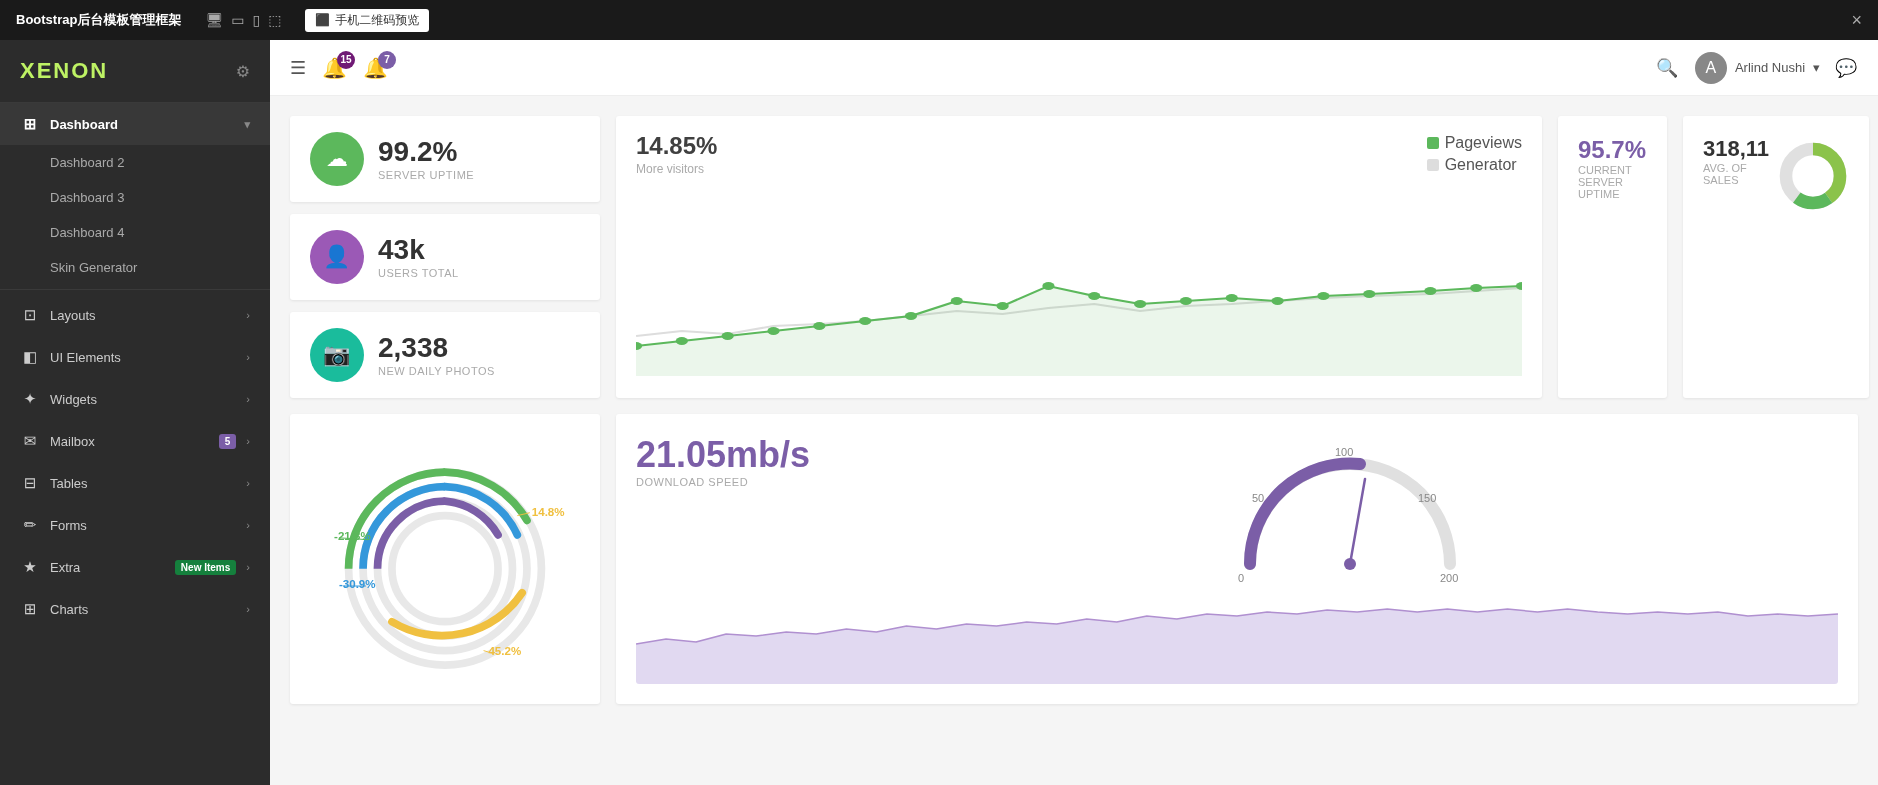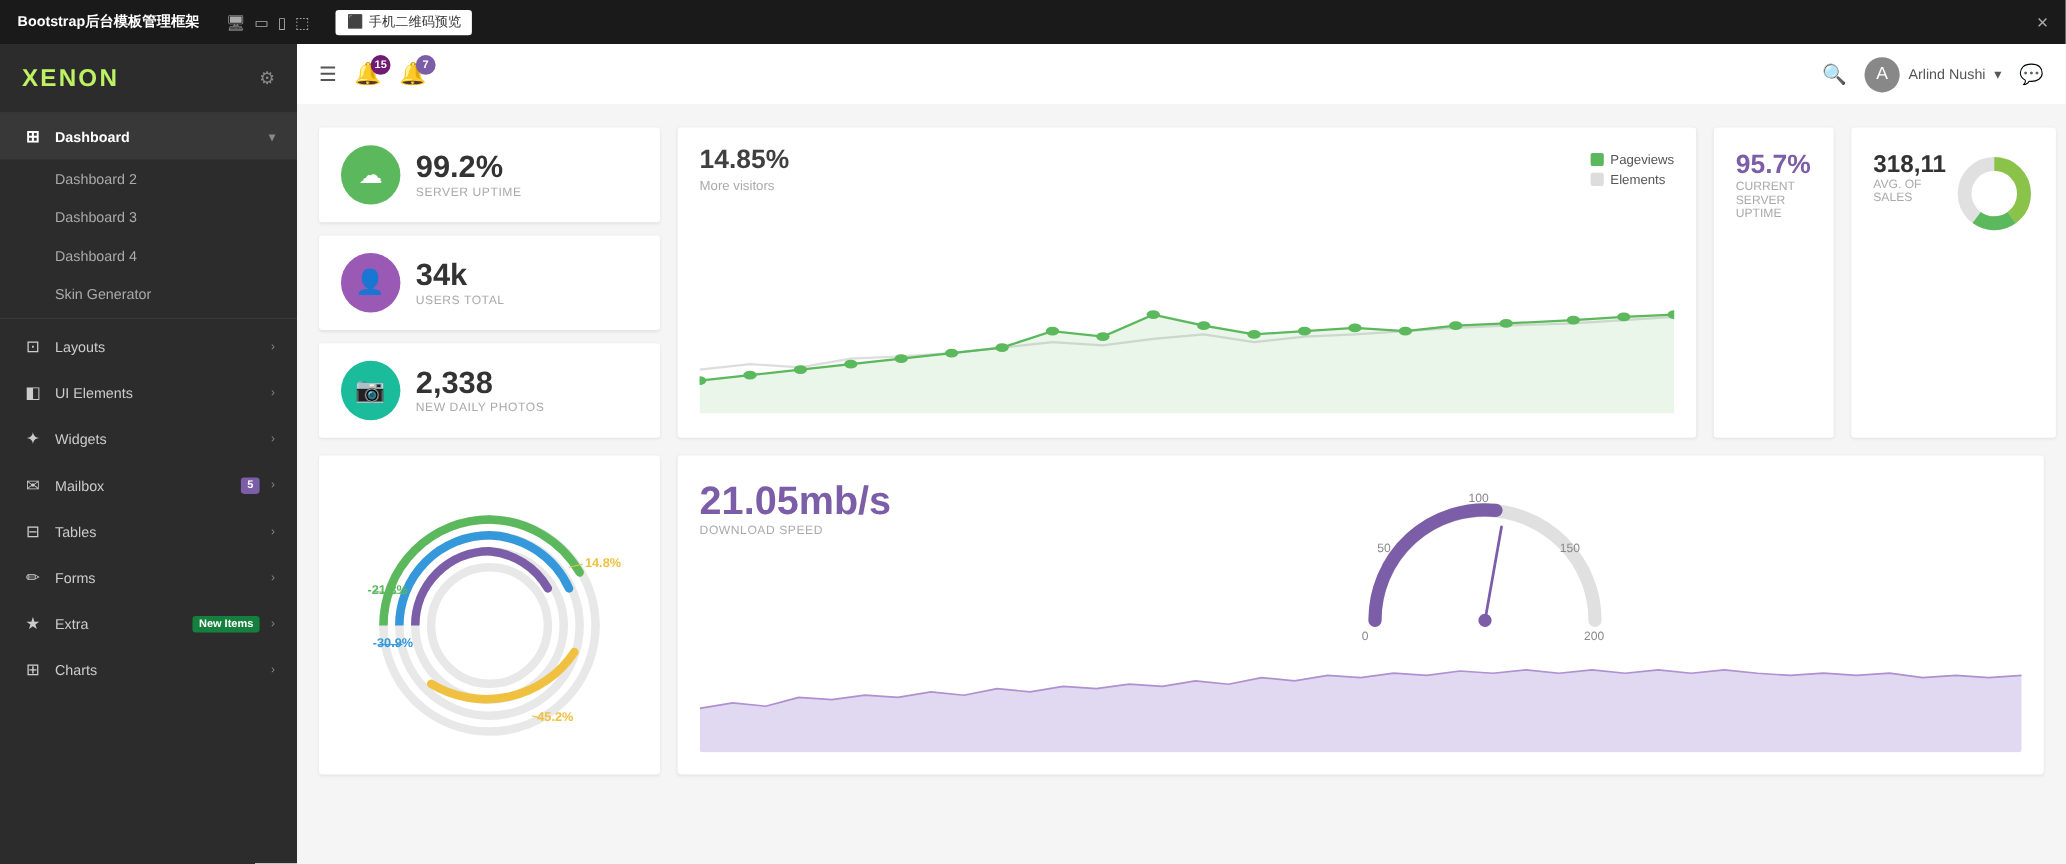--- a/index.html
+++ b/index.html
@@ -137,21 +137,21 @@
     }
     .stat-icon.green { background: #5cb85c; }
     .stat-icon.purple { background: #9b59b6; }
     .stat-icon.cyan { background: #1abc9c; }
     .stat-value { font-size: 28px; font-weight: 700; color: #333; line-height: 1; }
     .stat-label { font-size: 11px; color: #aaa; text-transform: uppercase; letter-spacing: 0.5px; margin-top: 3px; }
     .chart-header { display: flex; align-items: center; justify-content: space-between; margin-bottom: 10px; }
     .chart-percent { font-size: 24px; font-weight: 700; color: #404040; }
     .chart-subtitle { font-size: 12px; color: #aaa; margin-top: 2px; }
     .chart-legend { display: flex; flex-direction: column; gap: 4px; }
-    .legend-item { display: flex; align-items: center; gap: 6px; font-size: 12px; color: #555; }
+    .legend-item { display: flex; align-items: center; gap: 6px; font-size: 16px; color: #555; }
     .legend-dot { width: 12px; height: 12px; border-radius: 2px; }
     .legend-dot.green { background: #5cb85c; }
     .legend-dot.gray { background: #ddd; }
     .uptime-card {
       background: #fff;
       border-radius: 3px;
       box-shadow: 0 1px 3px rgba(0,0,0,0.08);
       padding: 20px;
     }
     .uptime-value { font-size: 24px; font-weight: 700; color: #7b5ea7; }
@@ -320,21 +320,21 @@
           <div class="stat-card-small">
             <div class="stat-icon green">☁</div>
             <div>
               <div class="stat-value">99.2%</div>
               <div class="stat-label">SERVER UPTIME</div>
             </div>
           </div>
           <div class="stat-card-small">
             <div class="stat-icon purple">👤</div>
             <div>
-              <div class="stat-value">34k</div>
+              <div class="stat-value">43k</div>
               <div class="stat-label">USERS TOTAL</div>
             </div>
           </div>
           <div class="stat-card-small">
             <div class="stat-icon cyan">📷</div>
             <div>
               <div class="stat-value">2,338</div>
               <div class="stat-label">NEW DAILY PHOTOS</div>
             </div>
           </div>
@@ -346,21 +346,21 @@
               <div class="chart-percent">14.85%</div>
               <div class="chart-subtitle">More visitors</div>
             </div>
             <div class="chart-legend">
               <div class="legend-item">
                 <div class="legend-dot green"></div>
                 <span>Pageviews</span>
               </div>
               <div class="legend-item">
                 <div class="legend-dot gray"></div>
-                <span>Elements</span>
+                <span>Generator</span>
               </div>
             </div>
           </div>
           
           <svg width="100%" height="190" viewBox="0 0 580 190" preserveAspectRatio="none">
 
             <polyline points="0,150 30,145 60,148 90,140 120,138 150,135 180,130 210,125 240,128 270,122 300,118 330,125 360,120 390,118 420,115 450,112 480,110 520,108 550,105 580,102" fill="none" stroke="#ddd" stroke-width="2"></polyline>
 
             <polygon points="0,160 30,155 60,150 90,145 120,140 150,135 180,130 210,115 240,120 270,100 300,110 330,118 360,115 390,112 420,115 450,110 480,108 520,105 550,102 580,100 580,190 0,190" fill="rgba(92,184,92,0.12)" stroke="none"></polygon>
             <polyline points="0,160 30,155 60,150 90,145 120,140 150,135 180,130 210,115 240,120 270,100 300,110 330,118 360,115 390,112 420,115 450,110 480,108 520,105 550,102 580,100" fill="none" stroke="#5cb85c" stroke-width="2"></polyline>

